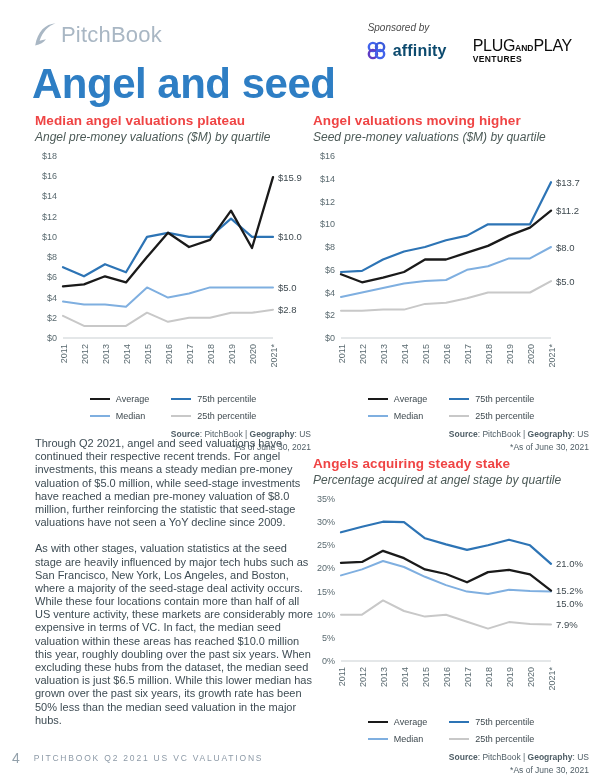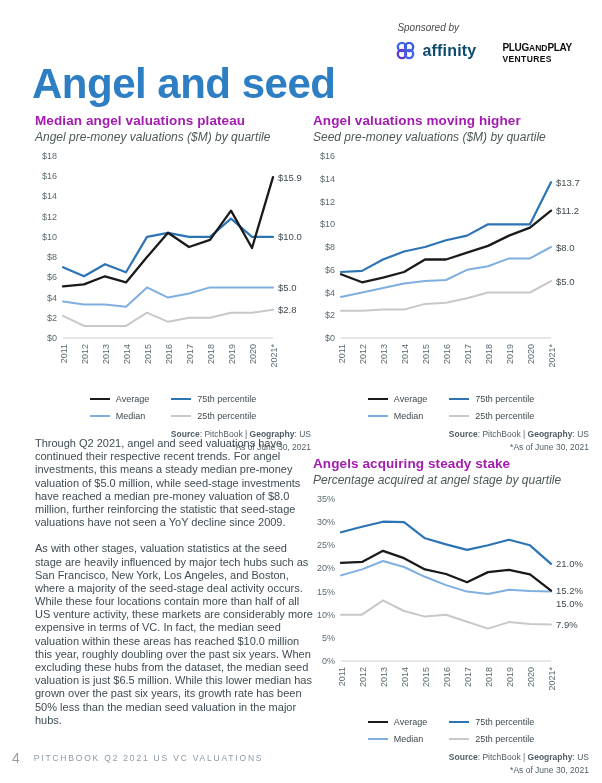--- a/index.html
+++ b/index.html
@@ -11,32 +11,32 @@
   }
   
   .brand { position:absolute; left:33px; top:22px; display:flex; align-items:center; gap:4px; }
   .brand-text { font-size:22px; font-weight:500; color:#a9b7c4; letter-spacing:0.2px; }
   .sponsor { position:absolute; right:30px; top:22px; text-align:left; }
   .sponsored-by { font-size:10px; font-style:italic; color:#4a4a4a; margin-left:2px; margin-bottom:5px; }
   .sponsor-logos { display:flex; align-items:center; gap:26px; }
   .affinity { display:flex; align-items:center; gap:6px; }
   .affinity-text { font-size:16px; font-weight:600; color:#0c4a6e; letter-spacing:0.2px; }
   .pnp { line-height:1.05; color:#0d0d0d; }
-  .pnp-line1 .big { font-size:10px; font-weight:700; letter-spacing:-0.3px; }
+  .pnp-line1 .big { font-size:16px; font-weight:400; letter-spacing:-0.3px; }
   .pnp-line1 .small { font-size:8.5px; font-weight:700; }
   .pnp-line2 { font-size:8.5px; font-weight:700; letter-spacing:0.4px; }
   
   .page-title { position:absolute; left:32px; top:60px; font-size:42px; font-weight:600;
     color:#2e7ec4; letter-spacing:-0.5px; }
   
   .chart-sec { position:absolute; width:276px; }
   .sec-1 { left:35px;  top:113px; }
   .sec-2 { left:313px; top:113px; }
   .sec-3 { left:313px; top:456px; }
-  .chart-title { font-size:13.5px; font-weight:700; color:#a21caf; letter-spacing:0.1px; }
+  .chart-title { font-size:13.5px; font-weight:700; color:#ef4444; letter-spacing:0.1px; }
   .chart-sub { font-size:12px; font-style:italic; color:#4c5a57; margin-top:2px; }
   .plot { margin-top:2px; }
   .legend { display:grid; grid-template-columns:auto auto; gap:7px 22px; justify-content:center;
     font-size:9px; color:#3f4a50; margin-top:12px; }
   .leg-item { display:flex; align-items:center; gap:6px; white-space:nowrap; }
   .leg-swatch { width:20px; height:2.4px; display:inline-block; }
   .source { margin-top:7px; text-align:right; font-size:8.5px; color:#4f5e66; line-height:1.55; }
   .source b { font-weight:700; }
   
   .body-copy { position:absolute; left:35px; top:437px; width:278px; font-size:11px;
@@ -45,20 +45,26 @@
   
   .footer { position:absolute; left:12px; top:750px; display:flex; align-items:center; gap:14px; }
   .pageno { font-size:14px; color:#93a1ab; font-weight:500; }
   .foot-label { font-size:8.5px; letter-spacing:1.8px; color:#8d9aa7; font-weight:500; }
 </style>
 </head>
 <body>
 
 <div class="page">
 
+  <div class="brand">
+    <svg width="24" height="26" viewBox="0 0 24 26">
+      <path d="M22.5 1.2C12.5 2.2 4.5 9 2.2 23.6c5.2-1.3 8.3-3.2 10.8-6.4-2.4.6-4.4 1-6.4 1.5C9.6 9.5 15.4 3.9 22.5 1.2z" fill="#a9b7c4"></path>
+    </svg>
+    <span class="brand-text">PitchBook</span>
+  </div>
 
   <div class="sponsor">
     <div class="sponsored-by">Sponsored by</div>
     <div class="sponsor-logos">
       <div class="affinity">
         <svg width="21" height="21" viewBox="0 0 20 20" fill="none">
           <circle cx="6.6" cy="6.6" r="3.9" stroke="#4263eb" stroke-width="2.3"></circle>
           <circle cx="13.4" cy="6.6" r="3.9" stroke="#3b5bdb" stroke-width="2.3"></circle>
           <circle cx="6.6" cy="13.4" r="3.9" stroke="#5f3dc4" stroke-width="2.3"></circle>
           <circle cx="13.4" cy="13.4" r="3.9" stroke="#4263eb" stroke-width="2.3"></circle>

